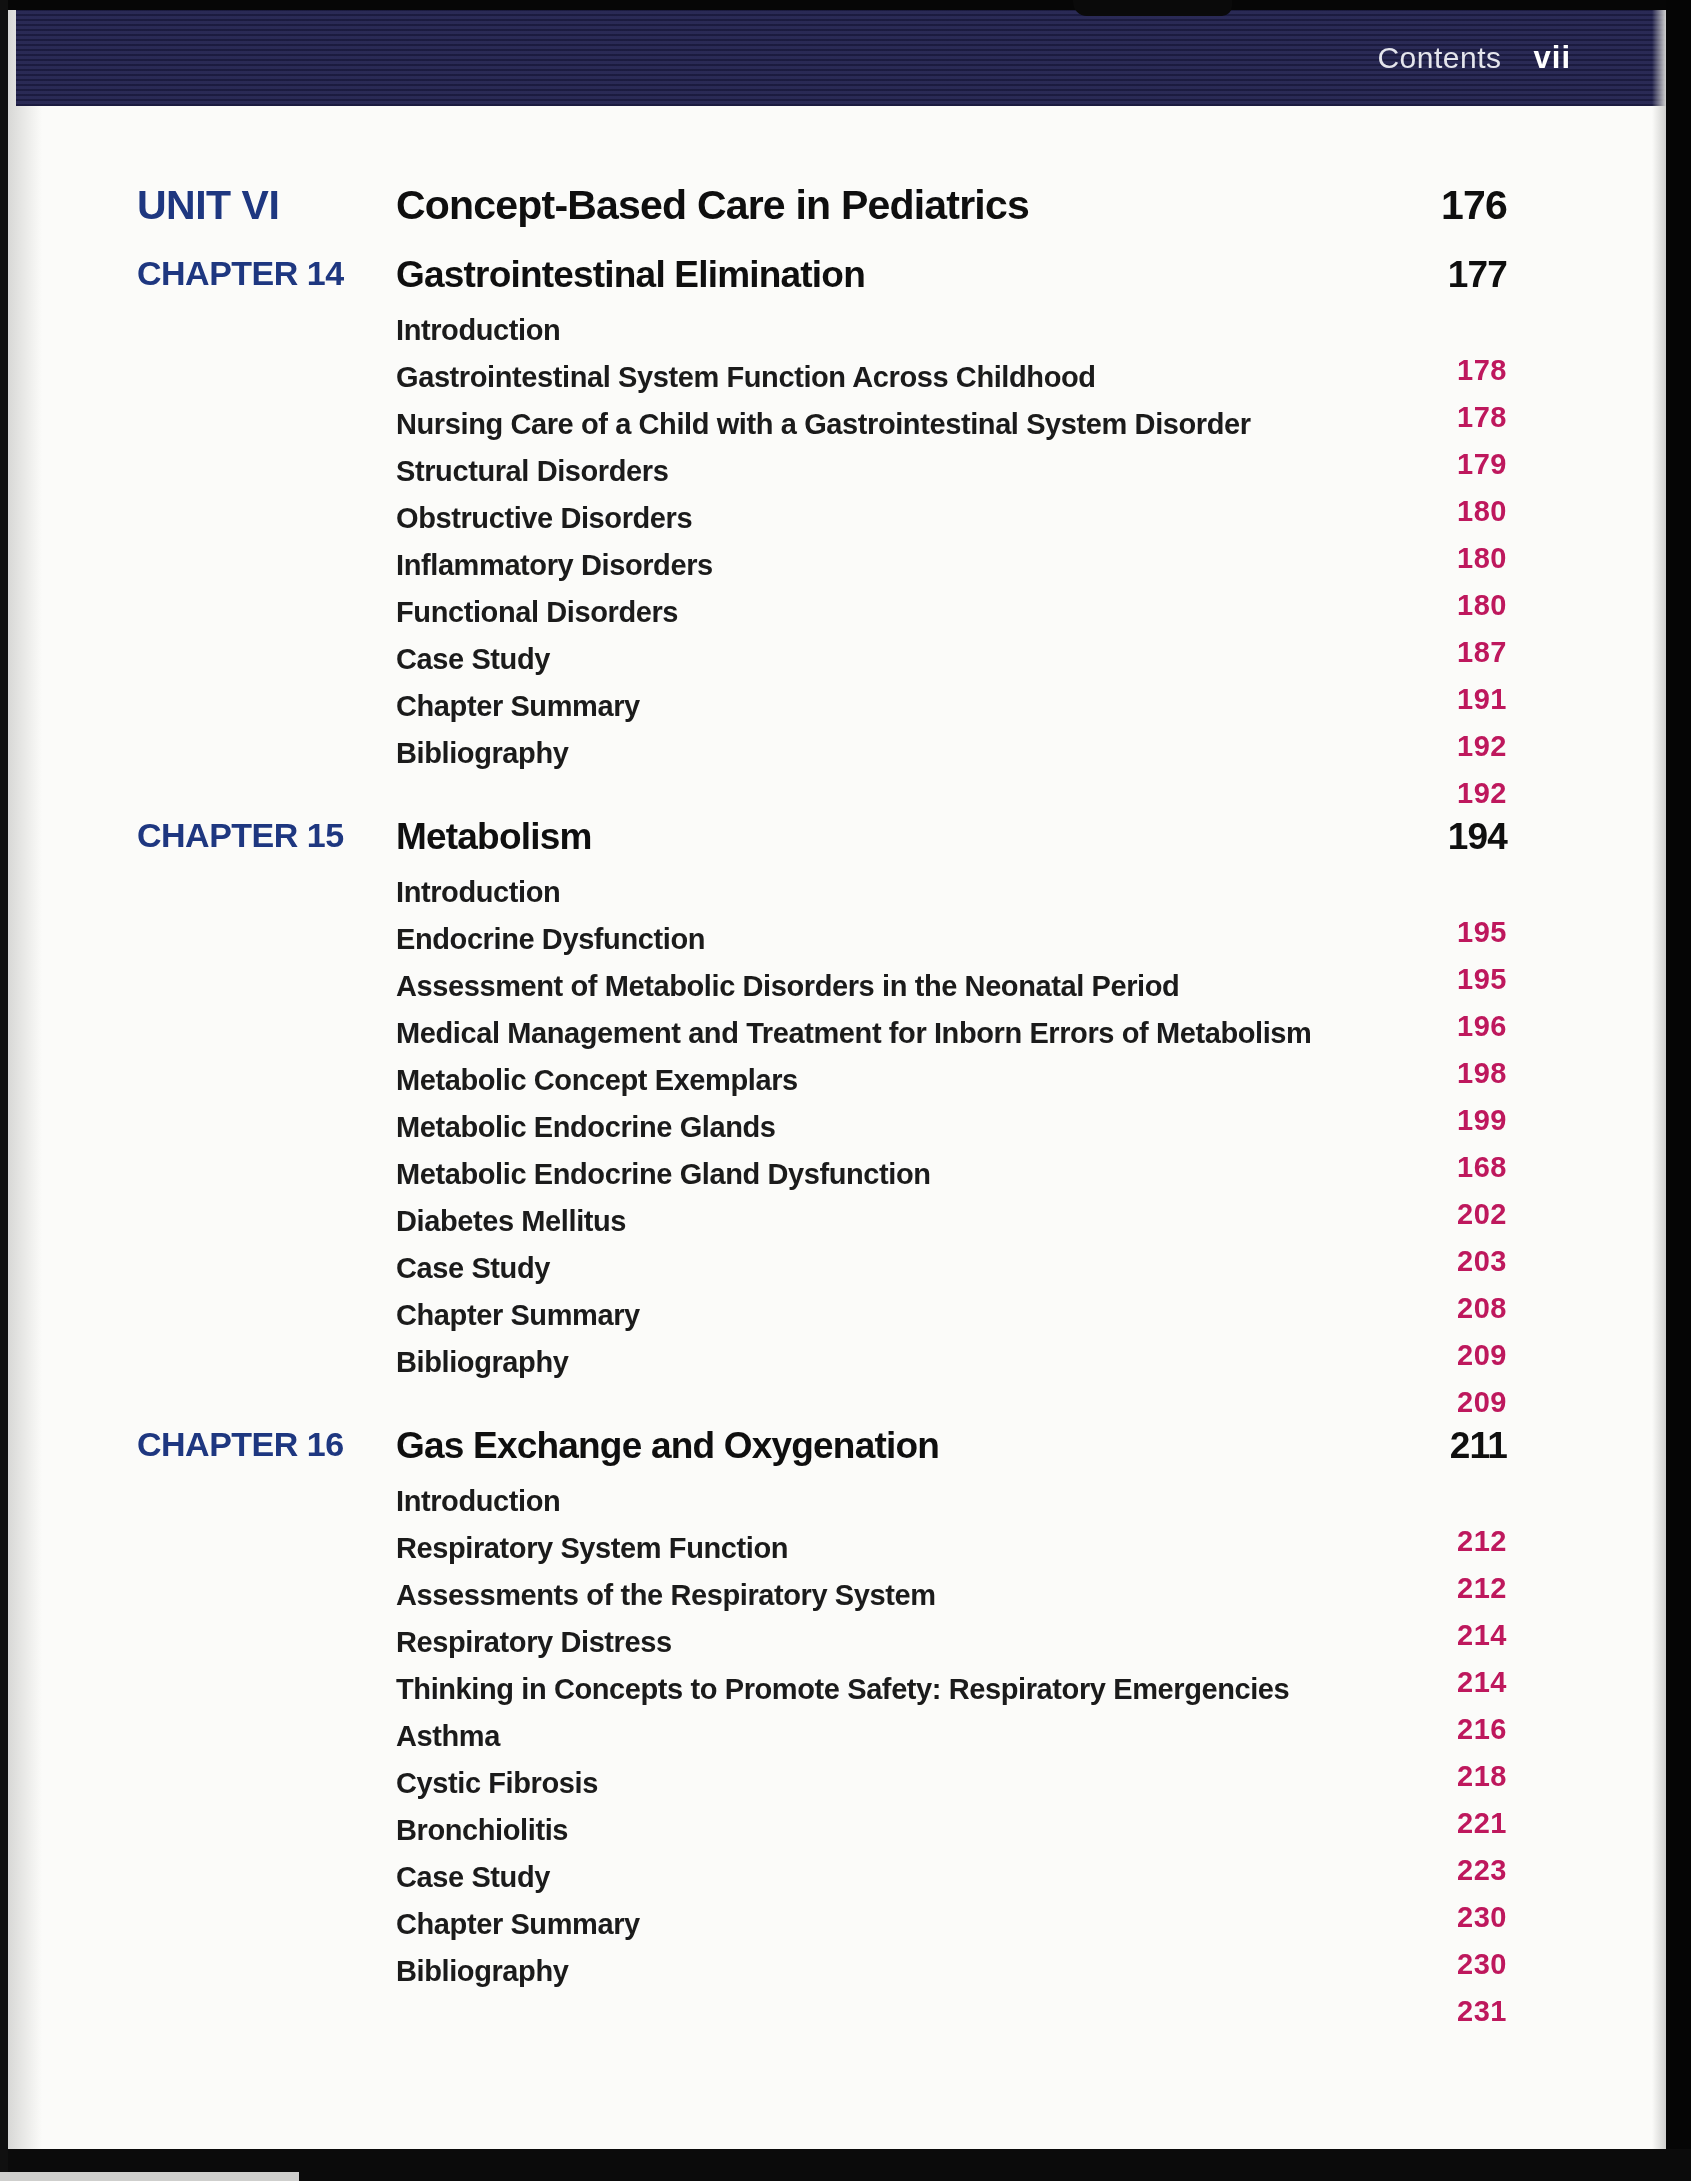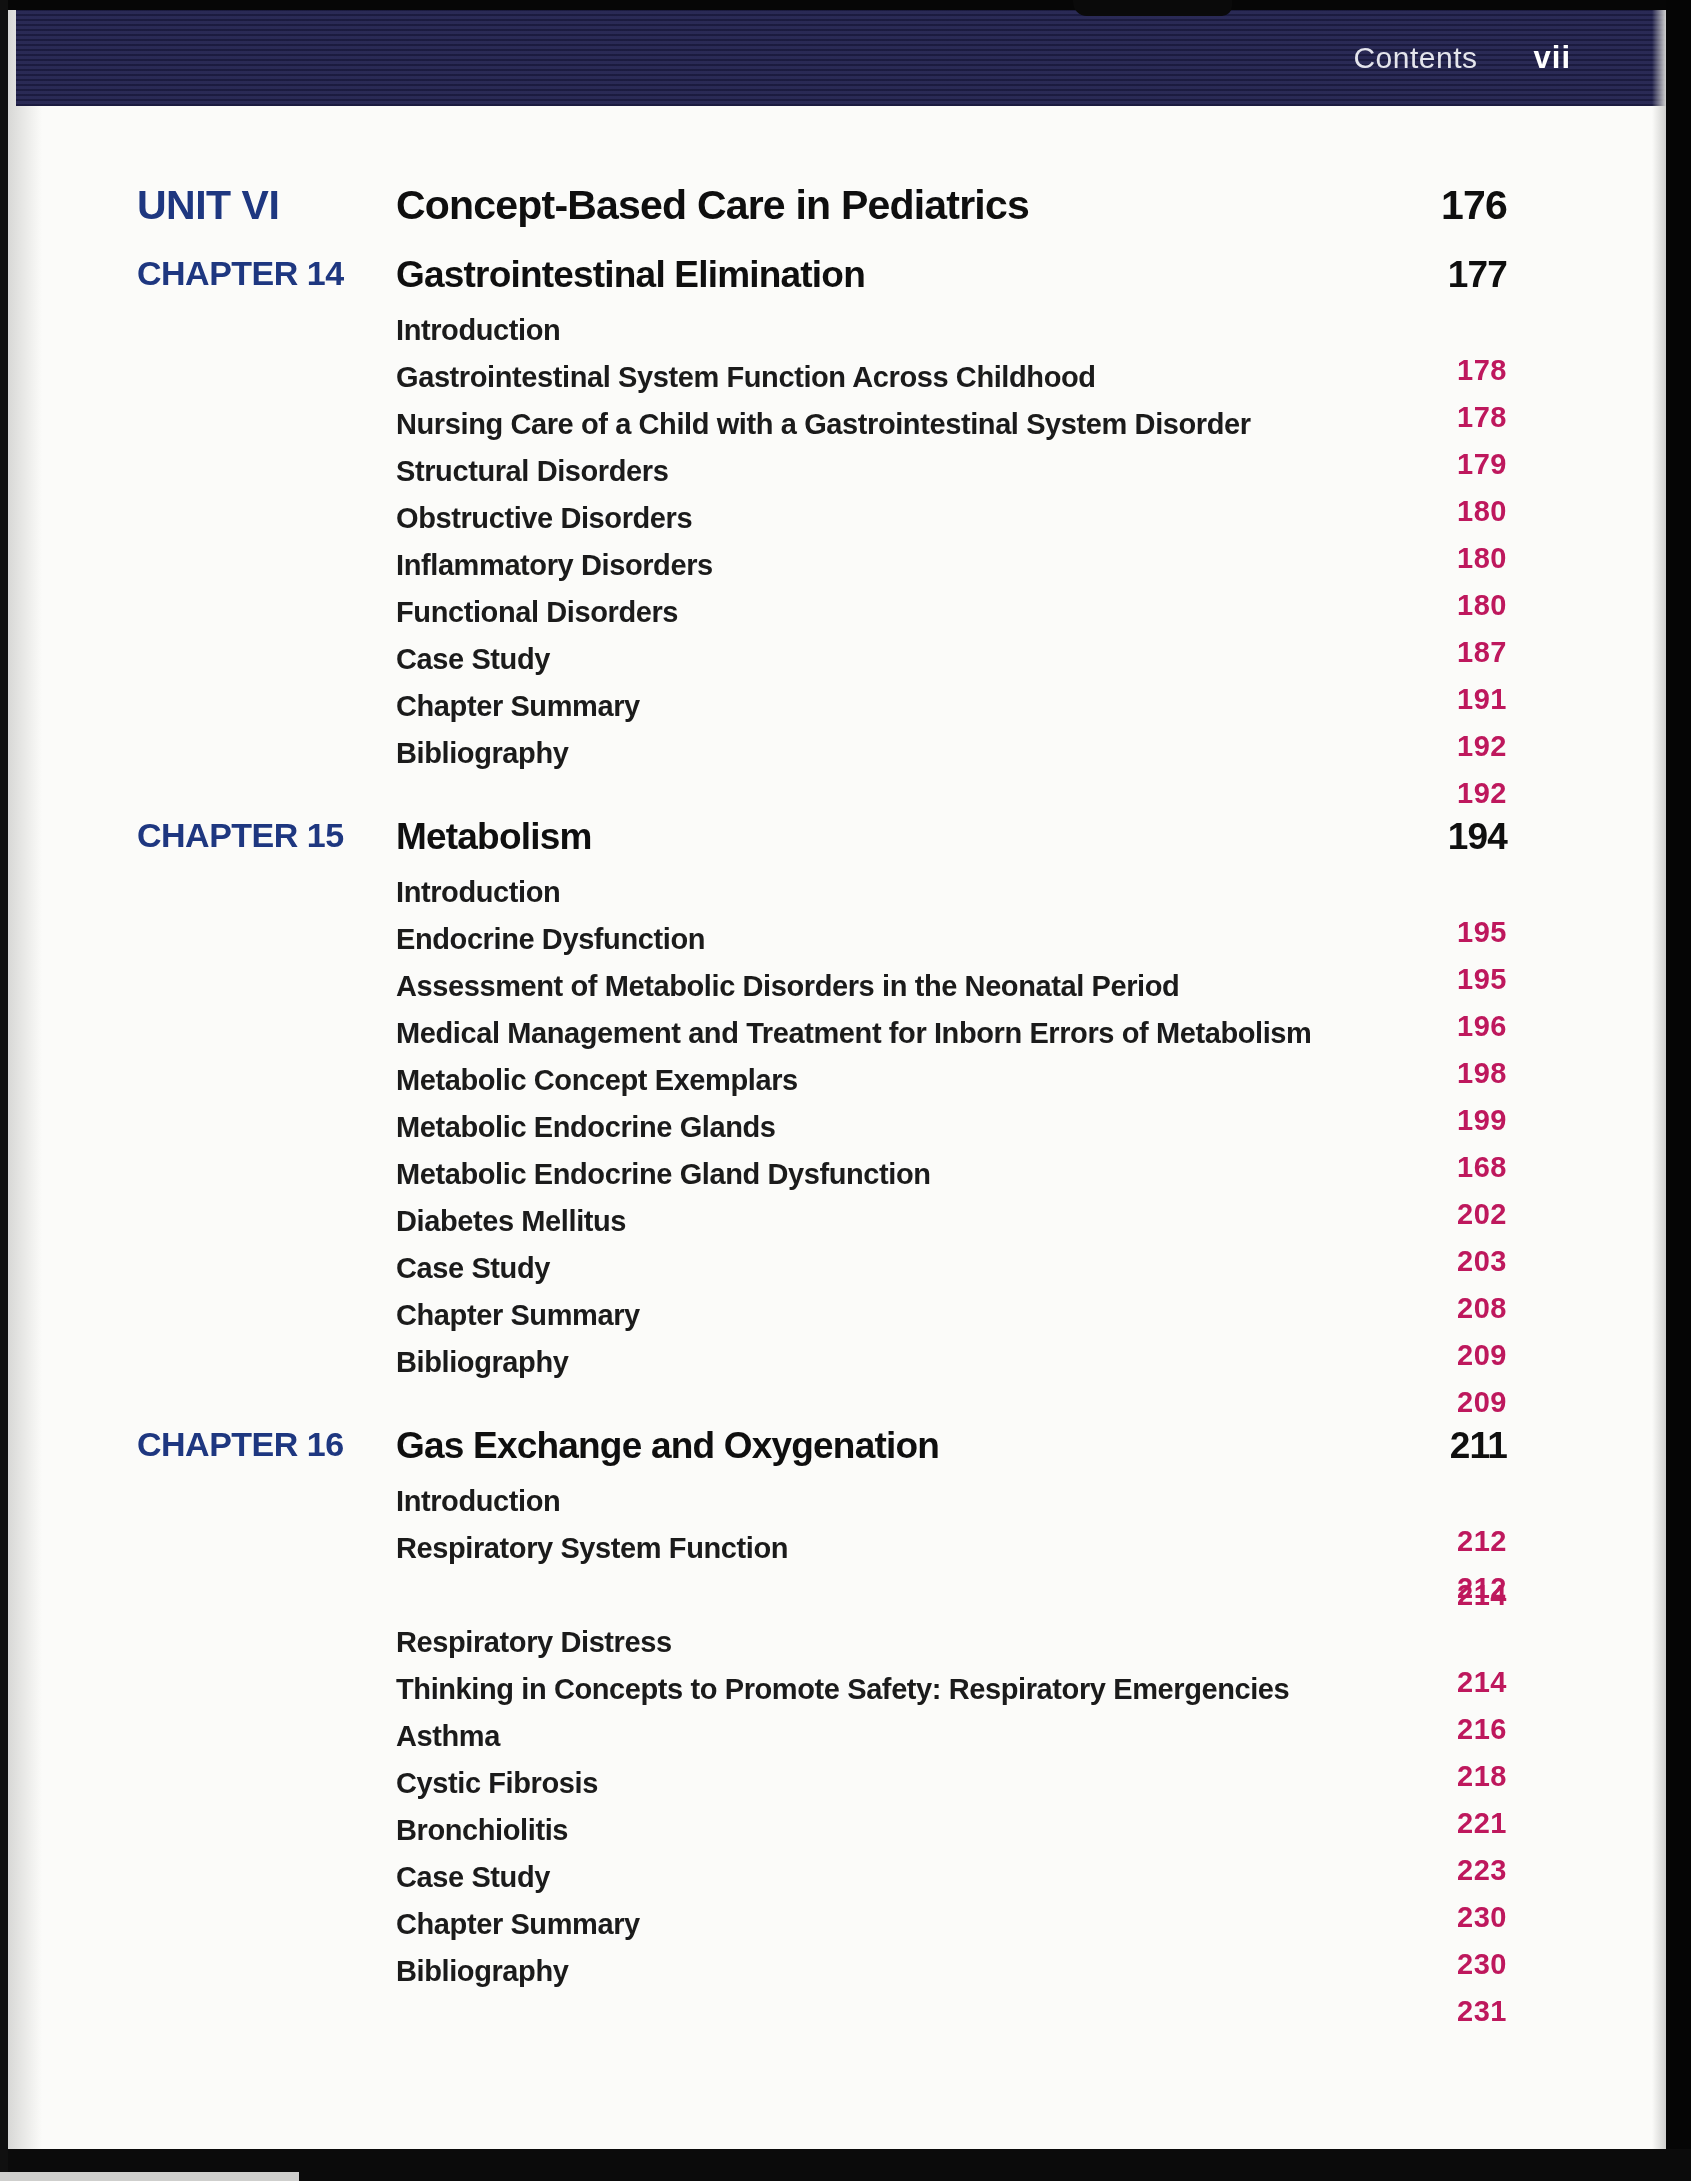--- a/index.html
+++ b/index.html
@@ -31,21 +31,21 @@
   .smudge-top{position:absolute;left:1073px;top:0;width:159px;height:16px;background:#0a0a0a;border-radius:0 0 10px 14px;}
   .notch-bottom{position:absolute;left:0;top:2172px;width:299px;height:9px;background:#cfcfcd;}
 
   
   .header-bar{
     position:absolute;left:8px;top:10px;width:1664px;height:96px;
     background:#22224f;
     background-image:repeating-linear-gradient(0deg,
       rgba(0,0,0,0.20) 0 2px, rgba(255,255,255,0.035) 2px 5px);
     display:flex;align-items:center;justify-content:flex-end;
-    padding-right:109px;box-sizing:border-box;gap:56px;
+    padding-right:109px;box-sizing:border-box;gap:32px;
   }
   .h-contents{font-size:30px;font-weight:400;color:#e4e5ec;letter-spacing:0.5px;}
   .h-folio{font-size:31px;font-weight:bold;color:#ffffff;letter-spacing:1px;text-align:right;}
 
   
   .toc{position:absolute;left:129px;top:182px;width:1370px;color:#161616;}
   .row{display:flex;align-items:flex-start;}
   .lblcol{width:259px;flex:0 0 259px;color:#1e3780;letter-spacing:-0.5px;}
 
   .unit{height:58px;font-size:41px;font-weight:bold;letter-spacing:-0.8px;}
@@ -181,20 +181,21 @@
       </div>
       <div class="row item">
           <span class="ilbl">Introduction</span>
           <span class="ipg">212</span>
         </div>
       <div class="row item">
           <span class="ilbl">Respiratory System Function</span>
           <span class="ipg">212</span>
         </div>
       <div class="row item">
+          <span class="ilbl">Assessments of the Respiratory System</span>
           <span class="ipg">214</span>
         </div>
       <div class="row item">
           <span class="ilbl">Respiratory Distress</span>
           <span class="ipg">214</span>
         </div>
       <div class="row item">
           <span class="ilbl">Thinking in Concepts to Promote Safety: Respiratory Emergencies</span>
           <span class="ipg">216</span>
         </div>

